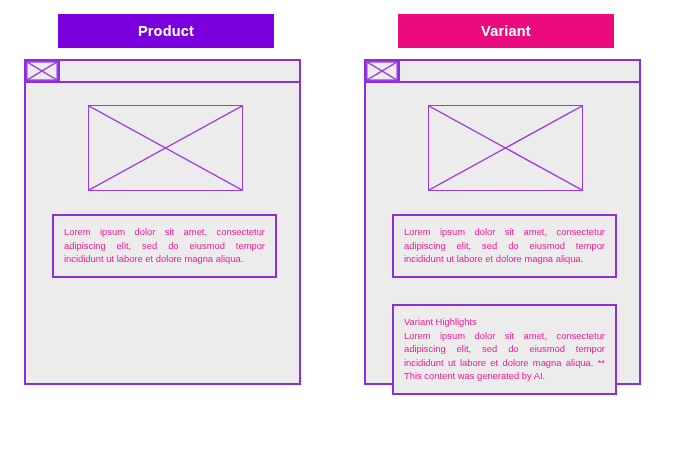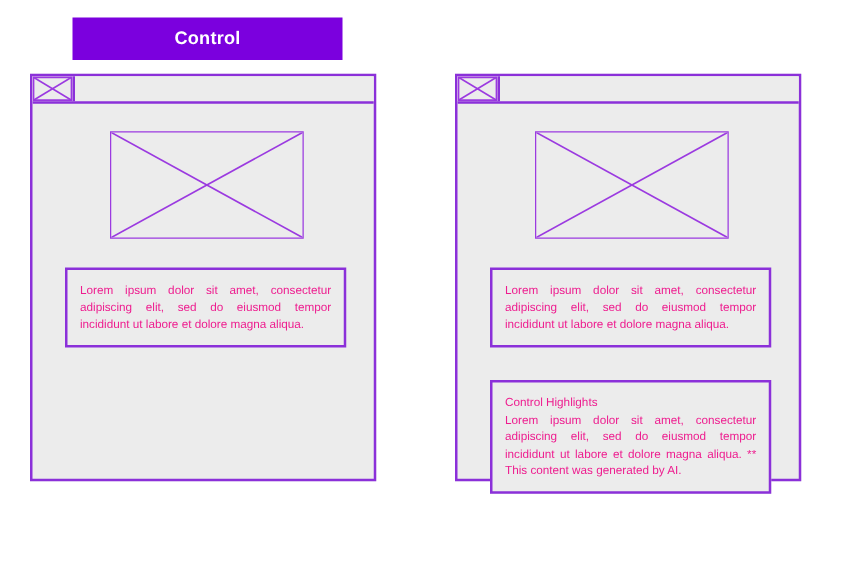--- a/index.html
+++ b/index.html
@@ -144,21 +144,21 @@
   }
 </style>
 </head>
 <body>
 
 <div class="stage">
 
   <div class="column control">
 
     <div class="banner" style="background:#7B00DE;">
-      <span class="banner-text">Control</span>
+      <span class="banner-text">Product</span>
     </div>
 
     <div class="page">
 
       <div class="page-header">
         <div class="logo-box">
           <svg viewBox="0 0 34 20" preserveAspectRatio="none">
             <rect x="0.8" y="0.8" width="32.4" height="18.4" fill="none" stroke="#9b3ae0" stroke-width="1.6"></rect>
             <line x1="0.8" y1="0.8" x2="33.2" y2="19.2" stroke="#9b3ae0" stroke-width="1.4"></line>
             <line x1="33.2" y1="0.8" x2="0.8" y2="19.2" stroke="#9b3ae0" stroke-width="1.4"></line>
@@ -179,20 +179,23 @@
         <div class="text-card primary">
           <p class="card-body">Lorem ipsum dolor sit amet, consectetur adipiscing elit, sed do eiusmod tempor incididunt ut labore et dolore magna aliqua.</p>
         </div>
 
       </div>
     </div>
   </div>
 
   <div class="column variant">
 
+    <div class="banner" style="background:#EC0A7F;">
+      <span class="banner-text">Variant</span>
+    </div>
 
     <div class="page">
 
       <div class="page-header">
         <div class="logo-box">
           <svg viewBox="0 0 34 20" preserveAspectRatio="none">
             <rect x="0.8" y="0.8" width="32.4" height="18.4" fill="none" stroke="#9b3ae0" stroke-width="1.6"></rect>
             <line x1="0.8" y1="0.8" x2="33.2" y2="19.2" stroke="#9b3ae0" stroke-width="1.4"></line>
             <line x1="33.2" y1="0.8" x2="0.8" y2="19.2" stroke="#9b3ae0" stroke-width="1.4"></line>
           </svg>
@@ -207,21 +210,21 @@
             <line x1="0" y1="0" x2="155" y2="86" stroke="#9b3ae0" stroke-width="1.4"></line>
             <line x1="155" y1="0" x2="0" y2="86" stroke="#9b3ae0" stroke-width="1.4"></line>
           </svg>
         </div>
 
         <div class="text-card primary">
           <p class="card-body">Lorem ipsum dolor sit amet, consectetur adipiscing elit, sed do eiusmod tempor incididunt ut labore et dolore magna aliqua.</p>
         </div>
 
         <div class="text-card highlights">
-          <p class="card-heading">Control Highlights</p>
+          <p class="card-heading">Variant Highlights</p>
           <p class="card-body">Lorem ipsum dolor sit amet, consectetur adipiscing elit, sed do eiusmod tempor incididunt ut labore et dolore magna aliqua. ** This content was generated by AI.</p>
         </div>
 
       </div>
     </div>
   </div>
 
 </div>
 
 </body></html>

